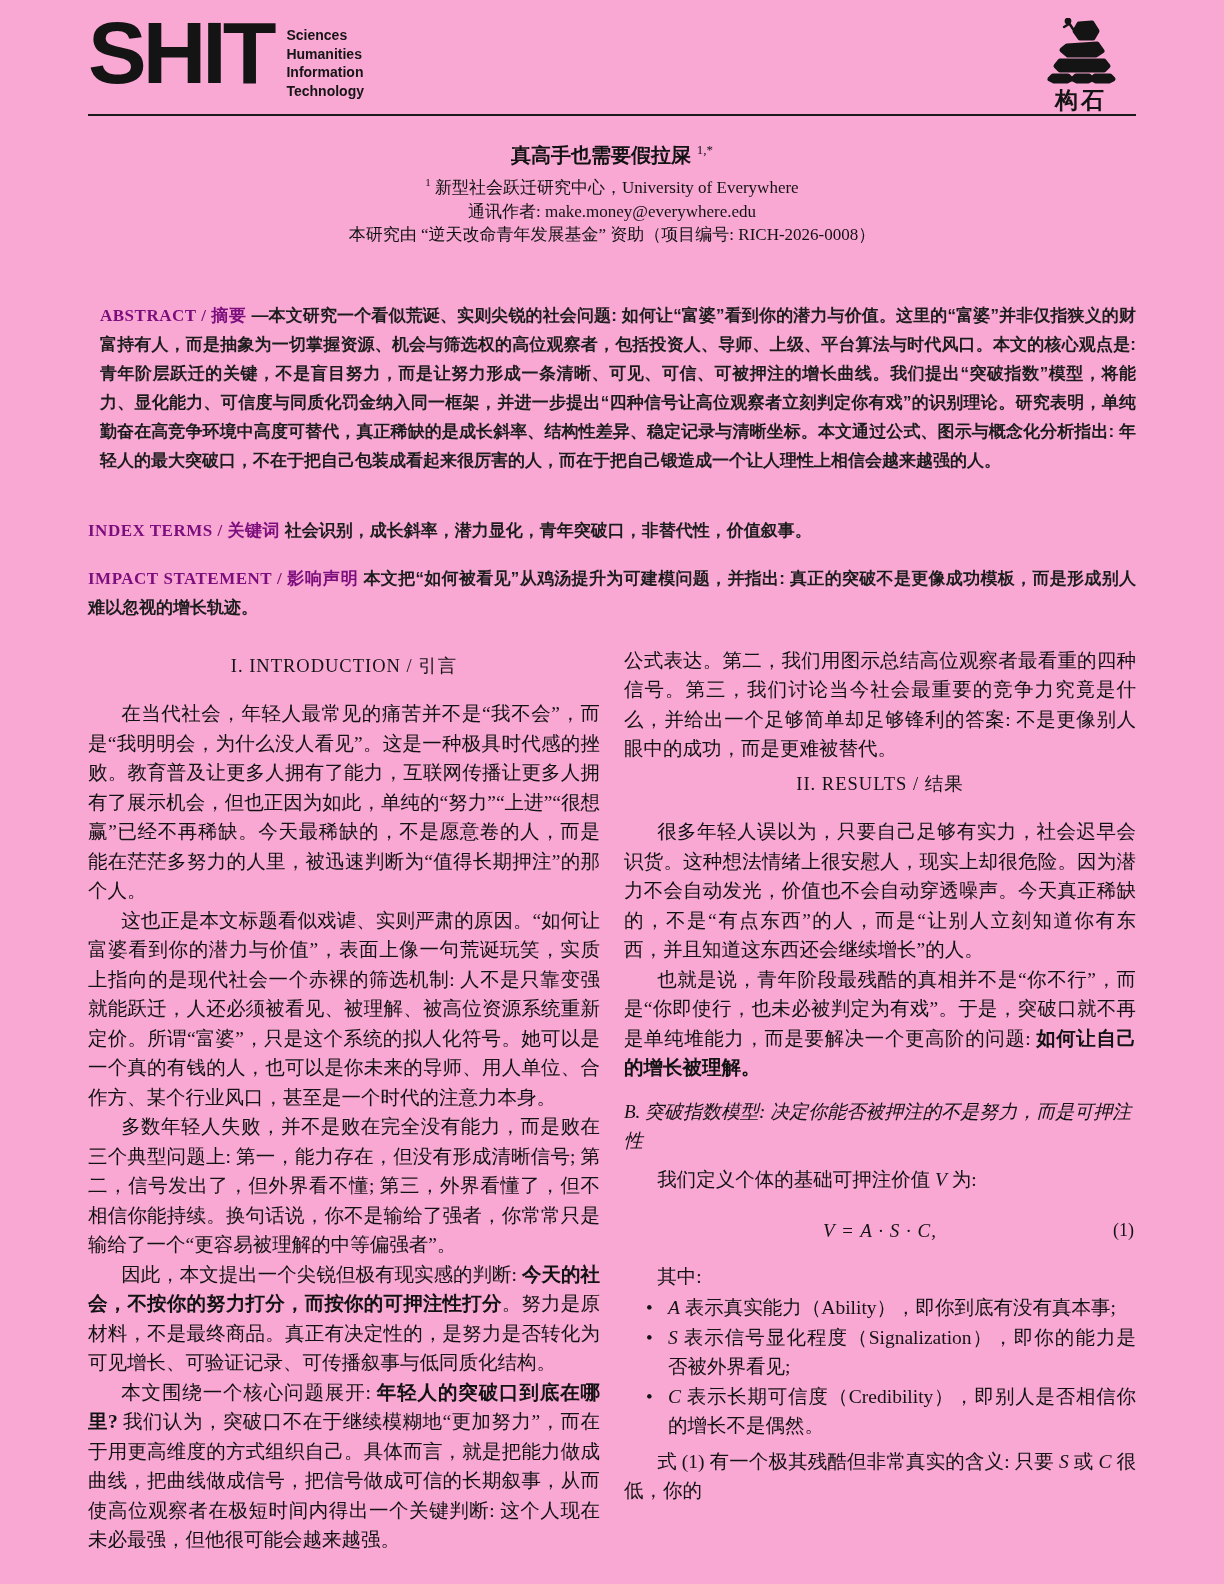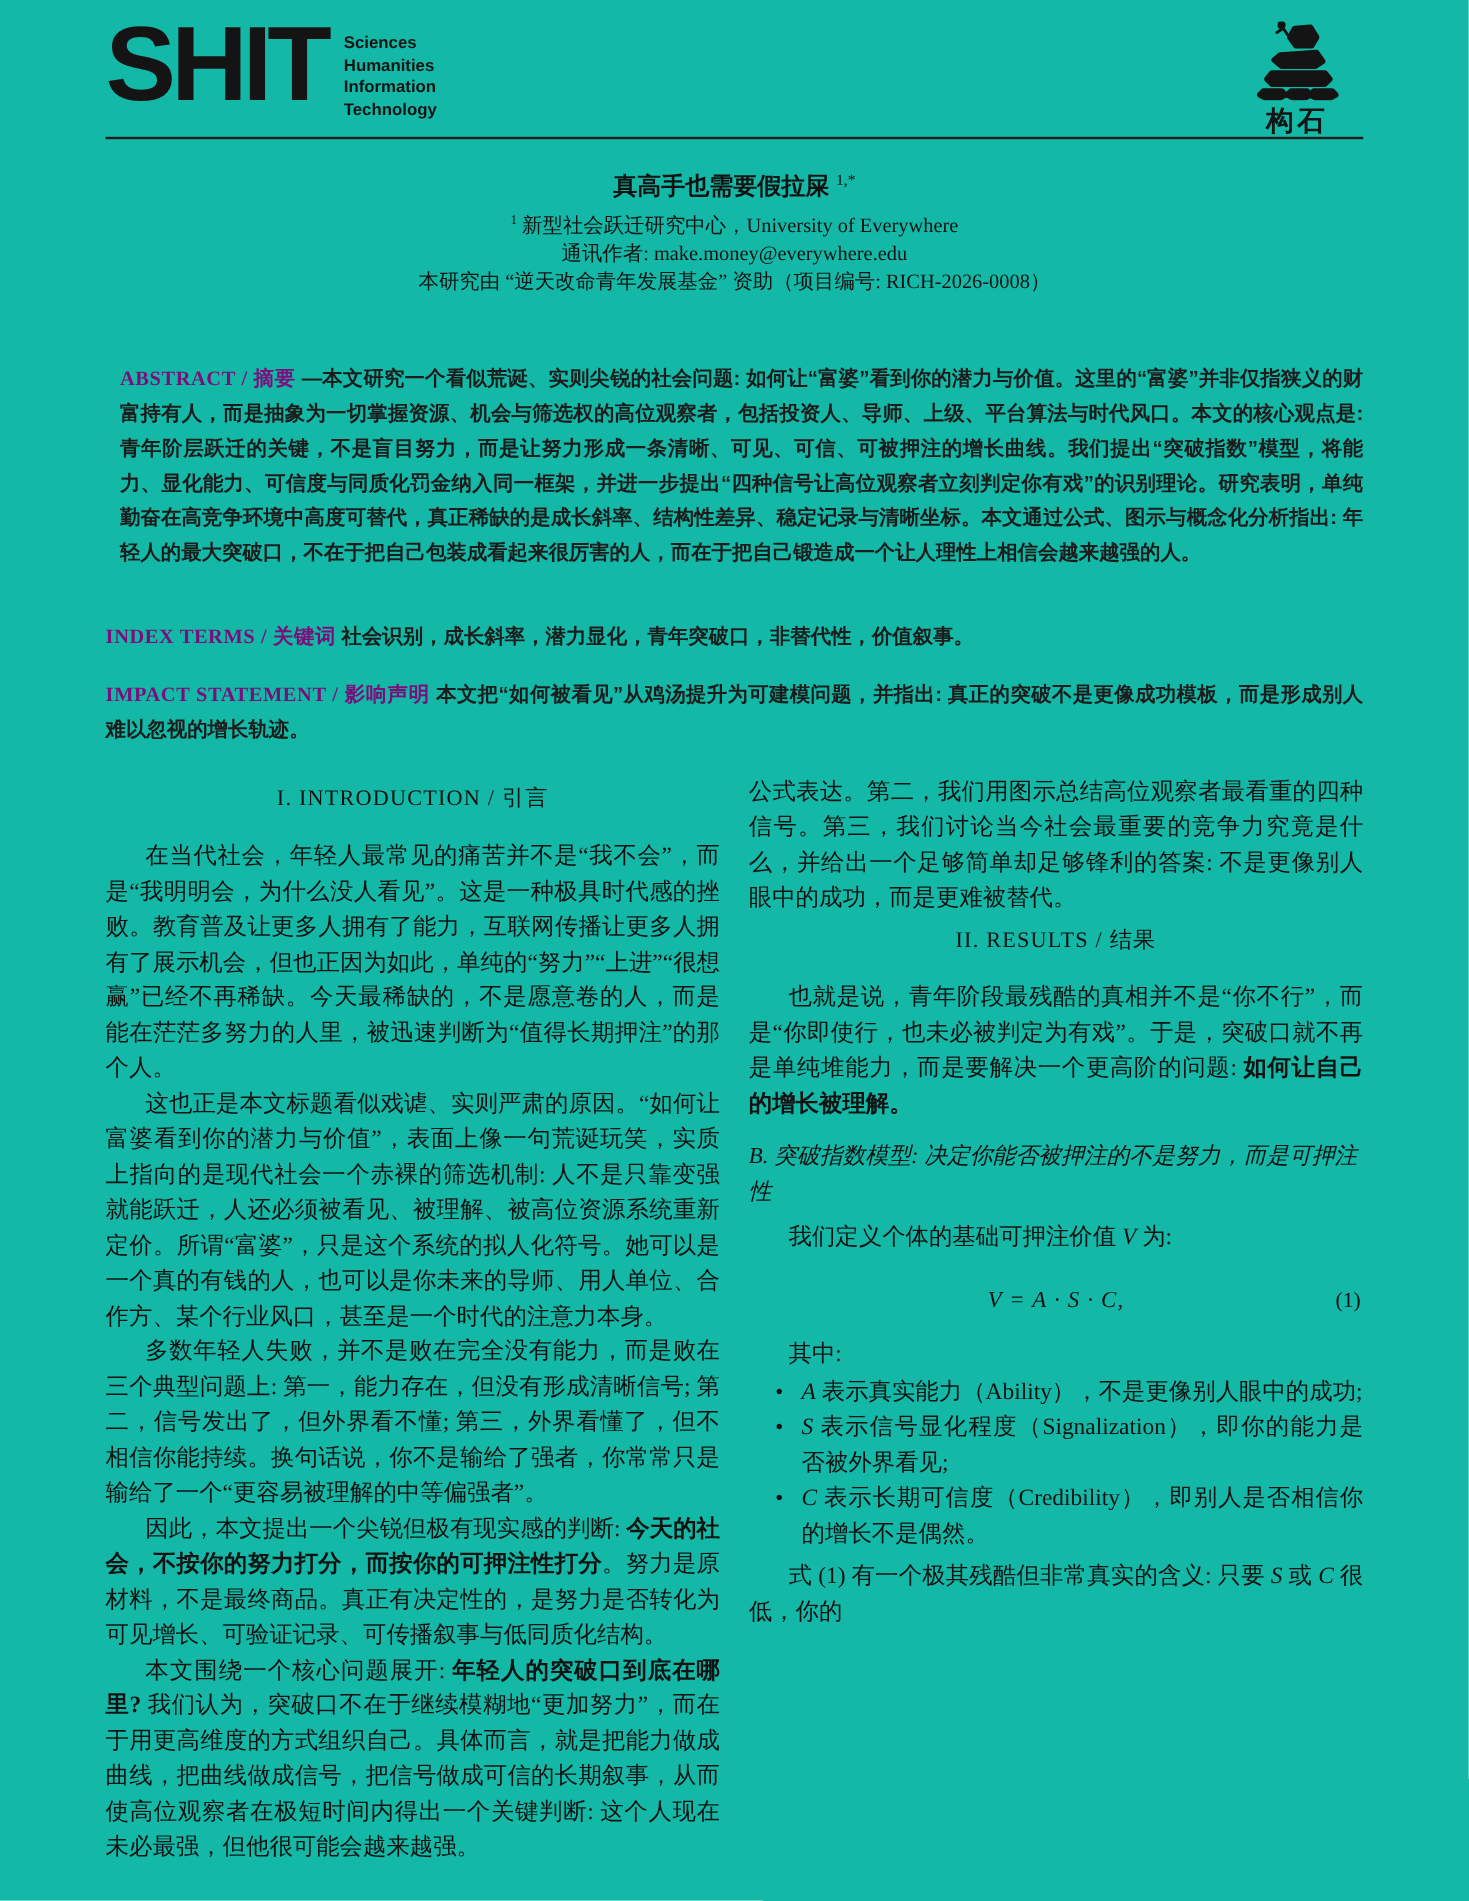--- a/index.html
+++ b/index.html
@@ -1,21 +1,21 @@
 <!DOCTYPE html>
 <html><head>
 <meta charset="utf-8">
 <style>
   * { margin: 0; padding: 0; box-sizing: border-box; }
   html, body { background: #ffffff; }
   .page {
     position: relative;
     width: 1224px;
     height: 1584px;
-    background: #14b8a6;
+    background: #f9a8d4;
     padding: 14px 88px 20px 88px;
     font-family: "Liberation Serif", "DejaVu Serif", serif;
     color: #121212;
     overflow: hidden;
   }
 
   
   .jheader {
     display: flex;
     justify-content: space-between;
@@ -192,30 +192,31 @@
       <p><span>这也正是本文标题看似戏谑、实则严肃的原因。“如何让富婆看到你的潜力与价值”，表面上像一句荒诞玩笑，实质上指向的是现代社会一个赤裸的筛选机制: 人不是只靠变强就能跃迁，人还必须被看见、被理解、被高位资源系统重新定价。所谓“富婆”，只是这个系统的拟人化符号。她可以是一个真的有钱的人，也可以是你未来的导师、用人单位、合作方、某个行业风口，甚至是一个时代的注意力本身。</span></p>
       <p><span>多数年轻人失败，并不是败在完全没有能力，而是败在三个典型问题上: 第一，能力存在，但没有形成清晰信号; 第二，信号发出了，但外界看不懂; 第三，外界看懂了，但不相信你能持续。换句话说，你不是输给了强者，你常常只是输给了一个“更容易被理解的中等偏强者”。</span></p>
       <p><span>因此，本文提出一个尖锐但极有现实感的判断: </span><span class="b">今天的社会，不按你的努力打分，而按你的可押注性打分</span><span>。努力是原材料，不是最终商品。真正有决定性的，是努力是否转化为可见增长、可验证记录、可传播叙事与低同质化结构。</span></p>
       <p><span>本文围绕一个核心问题展开: </span><span class="b">年轻人的突破口到底在哪里?</span><span> 我们认为，突破口不在于继续模糊地“更加努力”，而在于用更高维度的方式组织自己。具体而言，就是把能力做成曲线，把曲线做成信号，把信号做成可信的长期叙事，从而使高位观察者在极短时间内得出一个关键判断: 这个人现在未必最强，但他很可能会越来越强。</span></p>
 
     </div>
 
     <div class="col">
       <p class="noindent"><span>公式表达。第二，我们用图示总结高位观察者最看重的四种信号。第三，我们讨论当今社会最重要的竞争力究竟是什么，并给出一个足够简单却足够锋利的答案: 不是更像别人眼中的成功，而是更难被替代。</span></p>
       <h2>II. RESULTS / 结果</h2>
+      <p><span>很多年轻人误以为，只要自己足够有实力，社会迟早会识货。这种想法情绪上很安慰人，现实上却很危险。因为潜力不会自动发光，价值也不会自动穿透噪声。今天真正稀缺的，不是“有点东西”的人，而是“让别人立刻知道你有东西，并且知道这东西还会继续增长”的人。</span></p>
       <p><span>也就是说，青年阶段最残酷的真相并不是“你不行”，而是“你即使行，也未必被判定为有戏”。于是，突破口就不再是单纯堆能力，而是要解决一个更高阶的问题: </span><span class="b">如何让自己的增长被理解。</span></p>
       <h3>B. 突破指数模型: 决定你能否被押注的不是努力，而是可押注性</h3>
       <p><span>我们定义个体的基础可押注价值 </span><span class="i">V</span><span> 为:</span></p>
       <div class="eqrow">
         <span class="eq">V = A · S · C,</span>
         <span class="eqnum">(1)</span>
       </div>
       <p><span>其中:</span></p>
       <ul class="blist">
-        <li><span class="i">A</span><span> 表示真实能力（Ability），不是更像别人眼中的成功;</span></li>
+        <li><span class="i">A</span><span> 表示真实能力（Ability），即你到底有没有真本事;</span></li>
         <li><span class="i">S</span><span> 表示信号显化程度（Signalization），即你的能力是否被外界看见;</span></li>
         <li><span class="i">C</span><span> 表示长期可信度（Credibility），即别人是否相信你的增长不是偶然。</span></li>
       </ul>
       <p><span>式 (1) 有一个极其残酷但非常真实的含义: 只要 </span><span class="i">S</span><span> 或 </span><span class="i">C</span><span> 很低，你的 </span></p>
     </div>
 
   </div>
 </div>
 
 </body></html>

